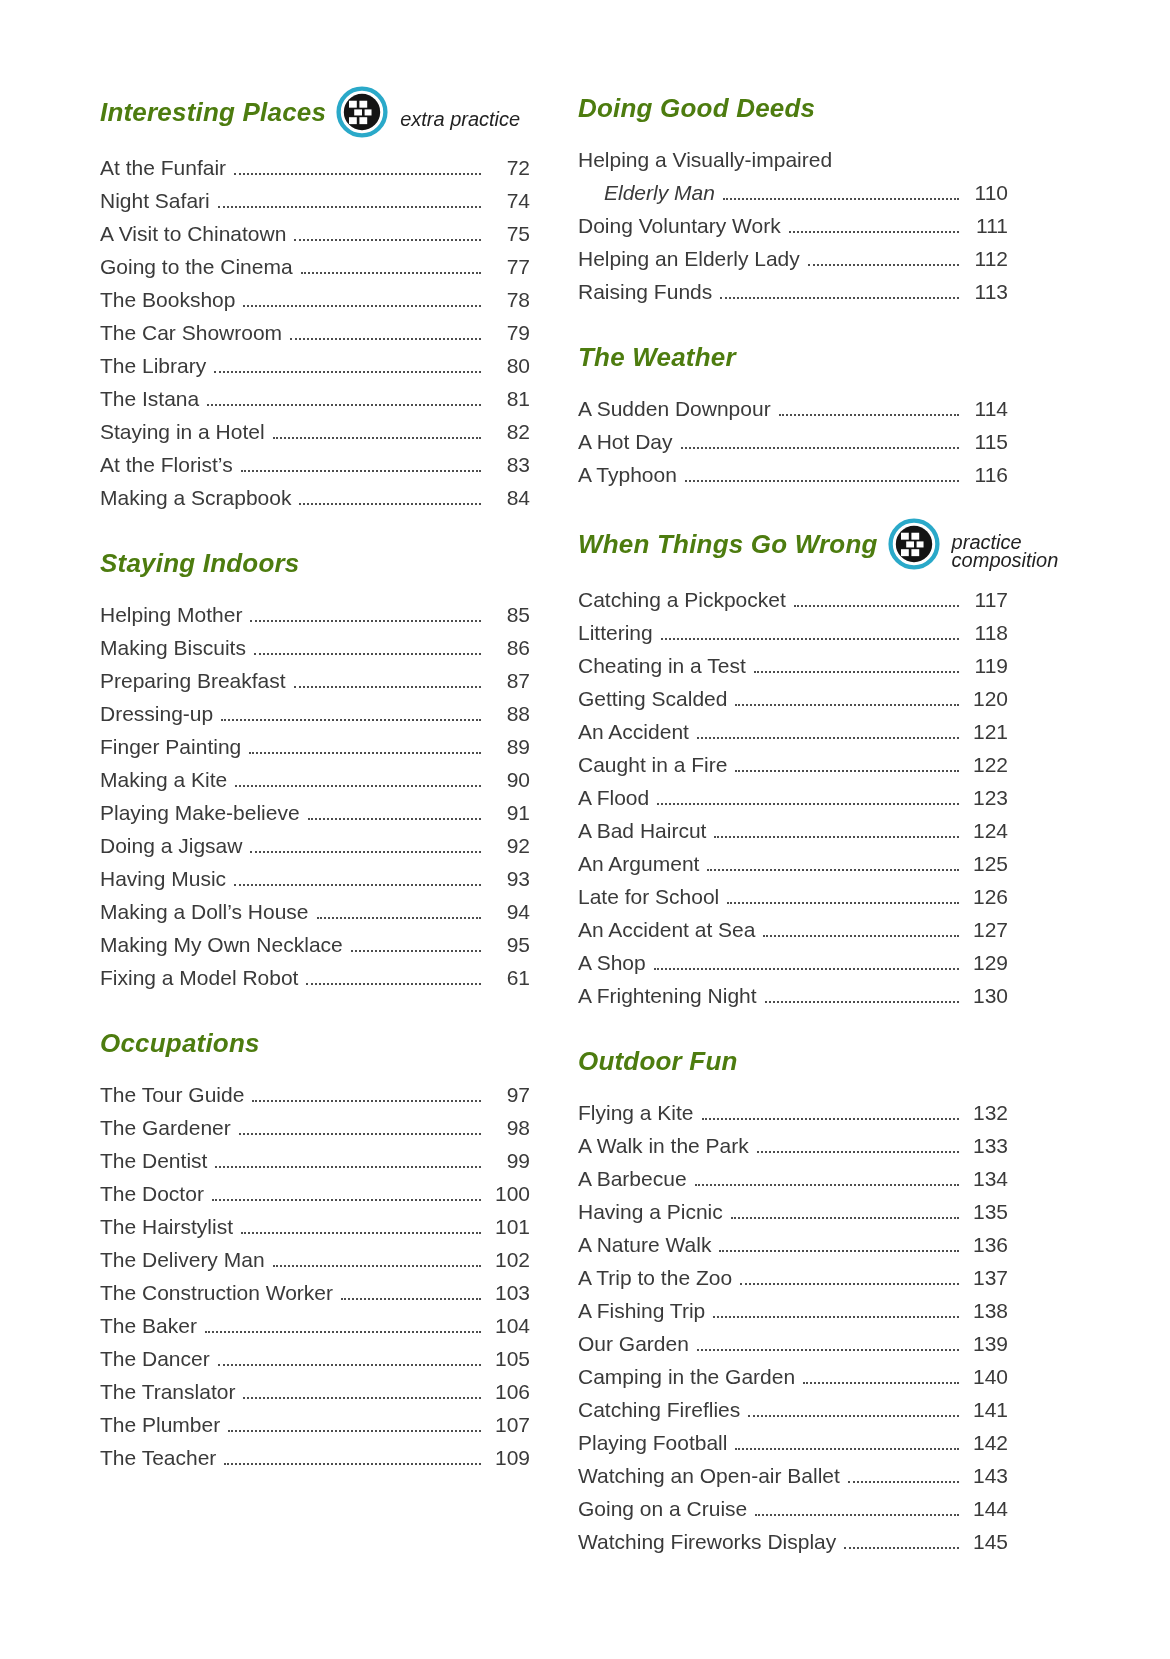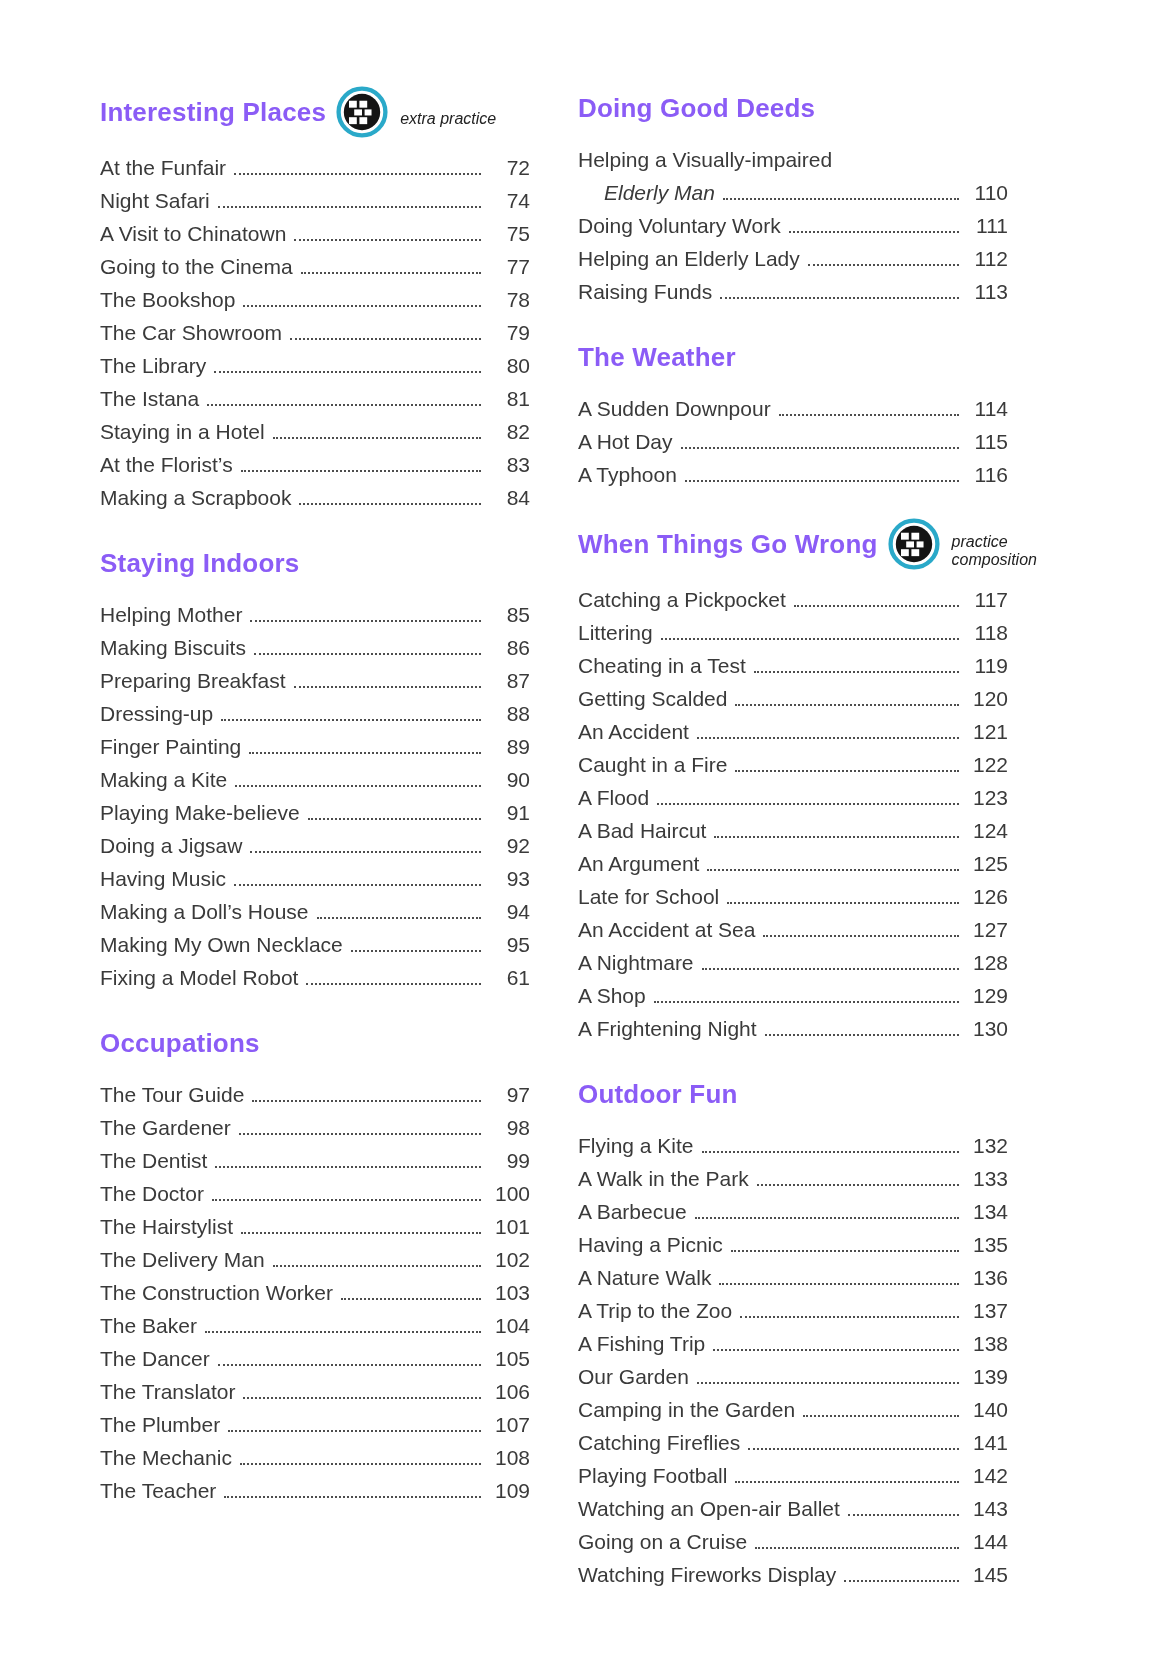--- a/index.html
+++ b/index.html
@@ -18,31 +18,32 @@
   .section-header {
     display: flex;
     align-items: center;
     gap: 6px;
     margin-bottom: 12px;
     min-height: 44px;
   }
   .section-title {
     font-size: 26px;
     font-weight: bold;
-    color: #8b5cf6;
+    font-style: italic;
+    color: #4d7c0f;
     letter-spacing: 0.2px;
     white-space: nowrap;
   }
   .badge { display: inline-block; margin-left: 4px; }
   .badge svg { display: block; }
   .badge-label {
     display: flex;
     flex-direction: column;
     font-style: italic;
-    font-size: 16px;
+    font-size: 20px;
     color: #222222;
     line-height: 18px;
     margin-left: -6px;
     margin-top: 14px;
     padding-left: 12px;
   }
   .entry {
     display: flex;
     align-items: flex-end;
     height: 33px;
@@ -255,25 +256,20 @@
           </div>
           <div class="entry">
             <span class="entry-title">The Translator</span>
             <span class="leader"></span>
             <span class="entry-page">106</span>
           </div>
           <div class="entry">
             <span class="entry-title">The Plumber</span>
             <span class="leader"></span>
             <span class="entry-page">107</span>
-          </div>
-          <div class="entry">
-            <span class="entry-title">The Mechanic</span>
-            <span class="leader"></span>
-            <span class="entry-page">108</span>
           </div>
           <div class="entry">
             <span class="entry-title">The Teacher</span>
             <span class="leader"></span>
             <span class="entry-page">109</span>
           </div>
         </section>
       </div>
       <div class="column">
         <section class="section">
@@ -393,25 +389,20 @@
             <span class="entry-title">Late for School</span>
             <span class="leader"></span>
             <span class="entry-page">126</span>
           </div>
           <div class="entry">
             <span class="entry-title">An Accident at Sea</span>
             <span class="leader"></span>
             <span class="entry-page">127</span>
           </div>
           <div class="entry">
-            <span class="entry-title">A Nightmare</span>
-            <span class="leader"></span>
-            <span class="entry-page">128</span>
-          </div>
-          <div class="entry">
             <span class="entry-title">A Shop</span>
             <span class="leader"></span>
             <span class="entry-page">129</span>
           </div>
           <div class="entry">
             <span class="entry-title">A Frightening Night</span>
             <span class="leader"></span>
             <span class="entry-page">130</span>
           </div>
         </section>

